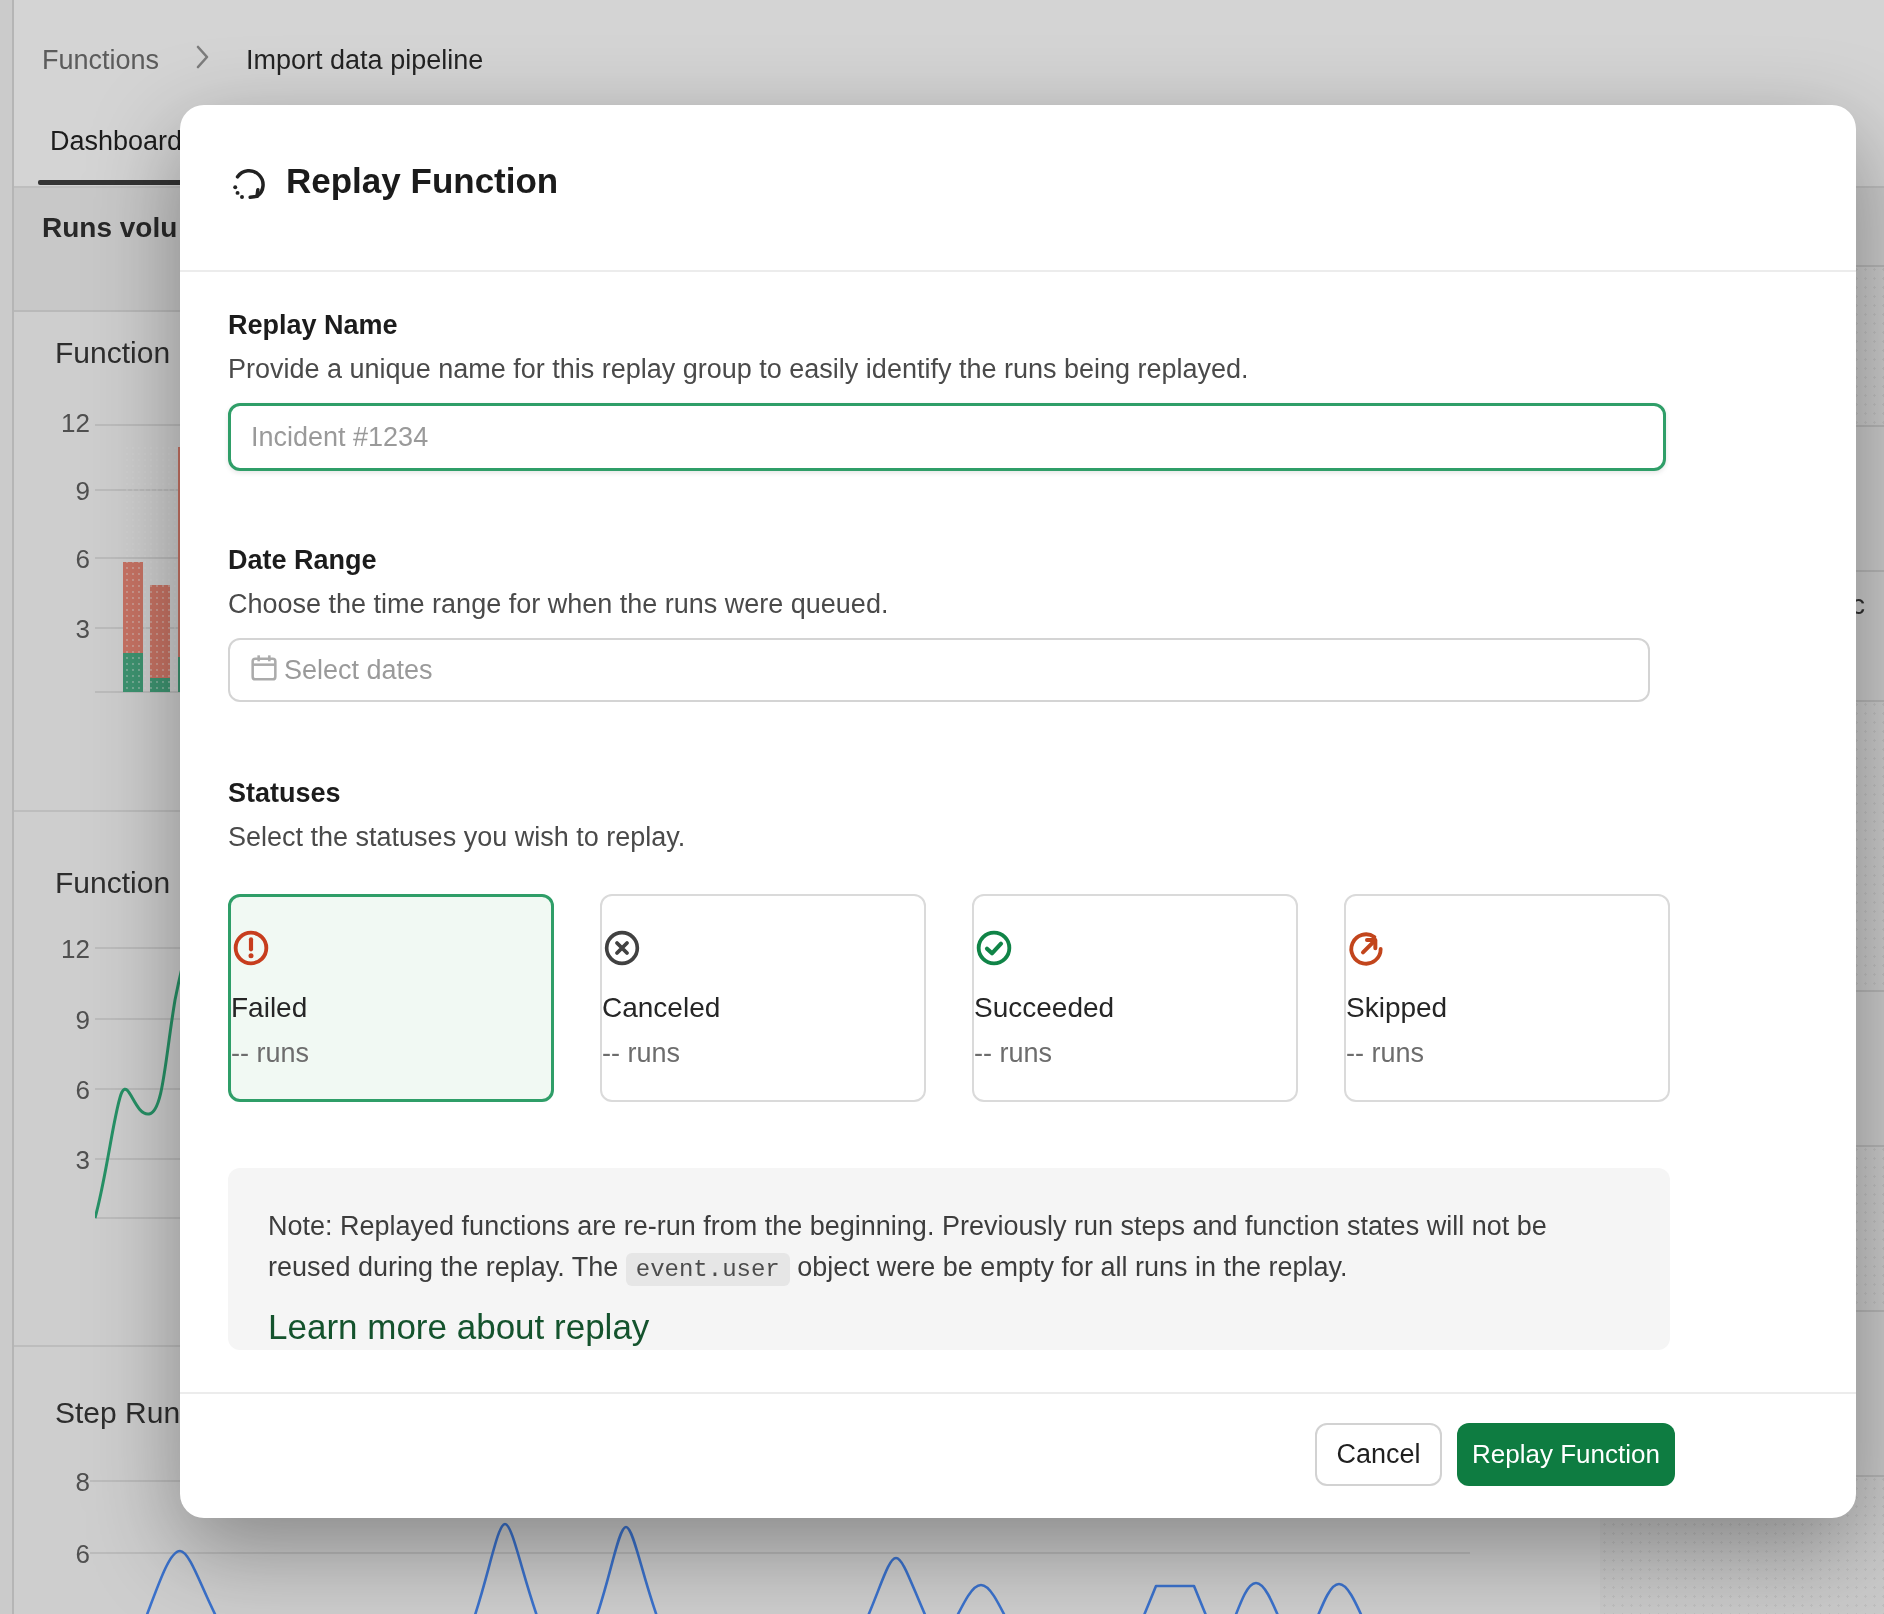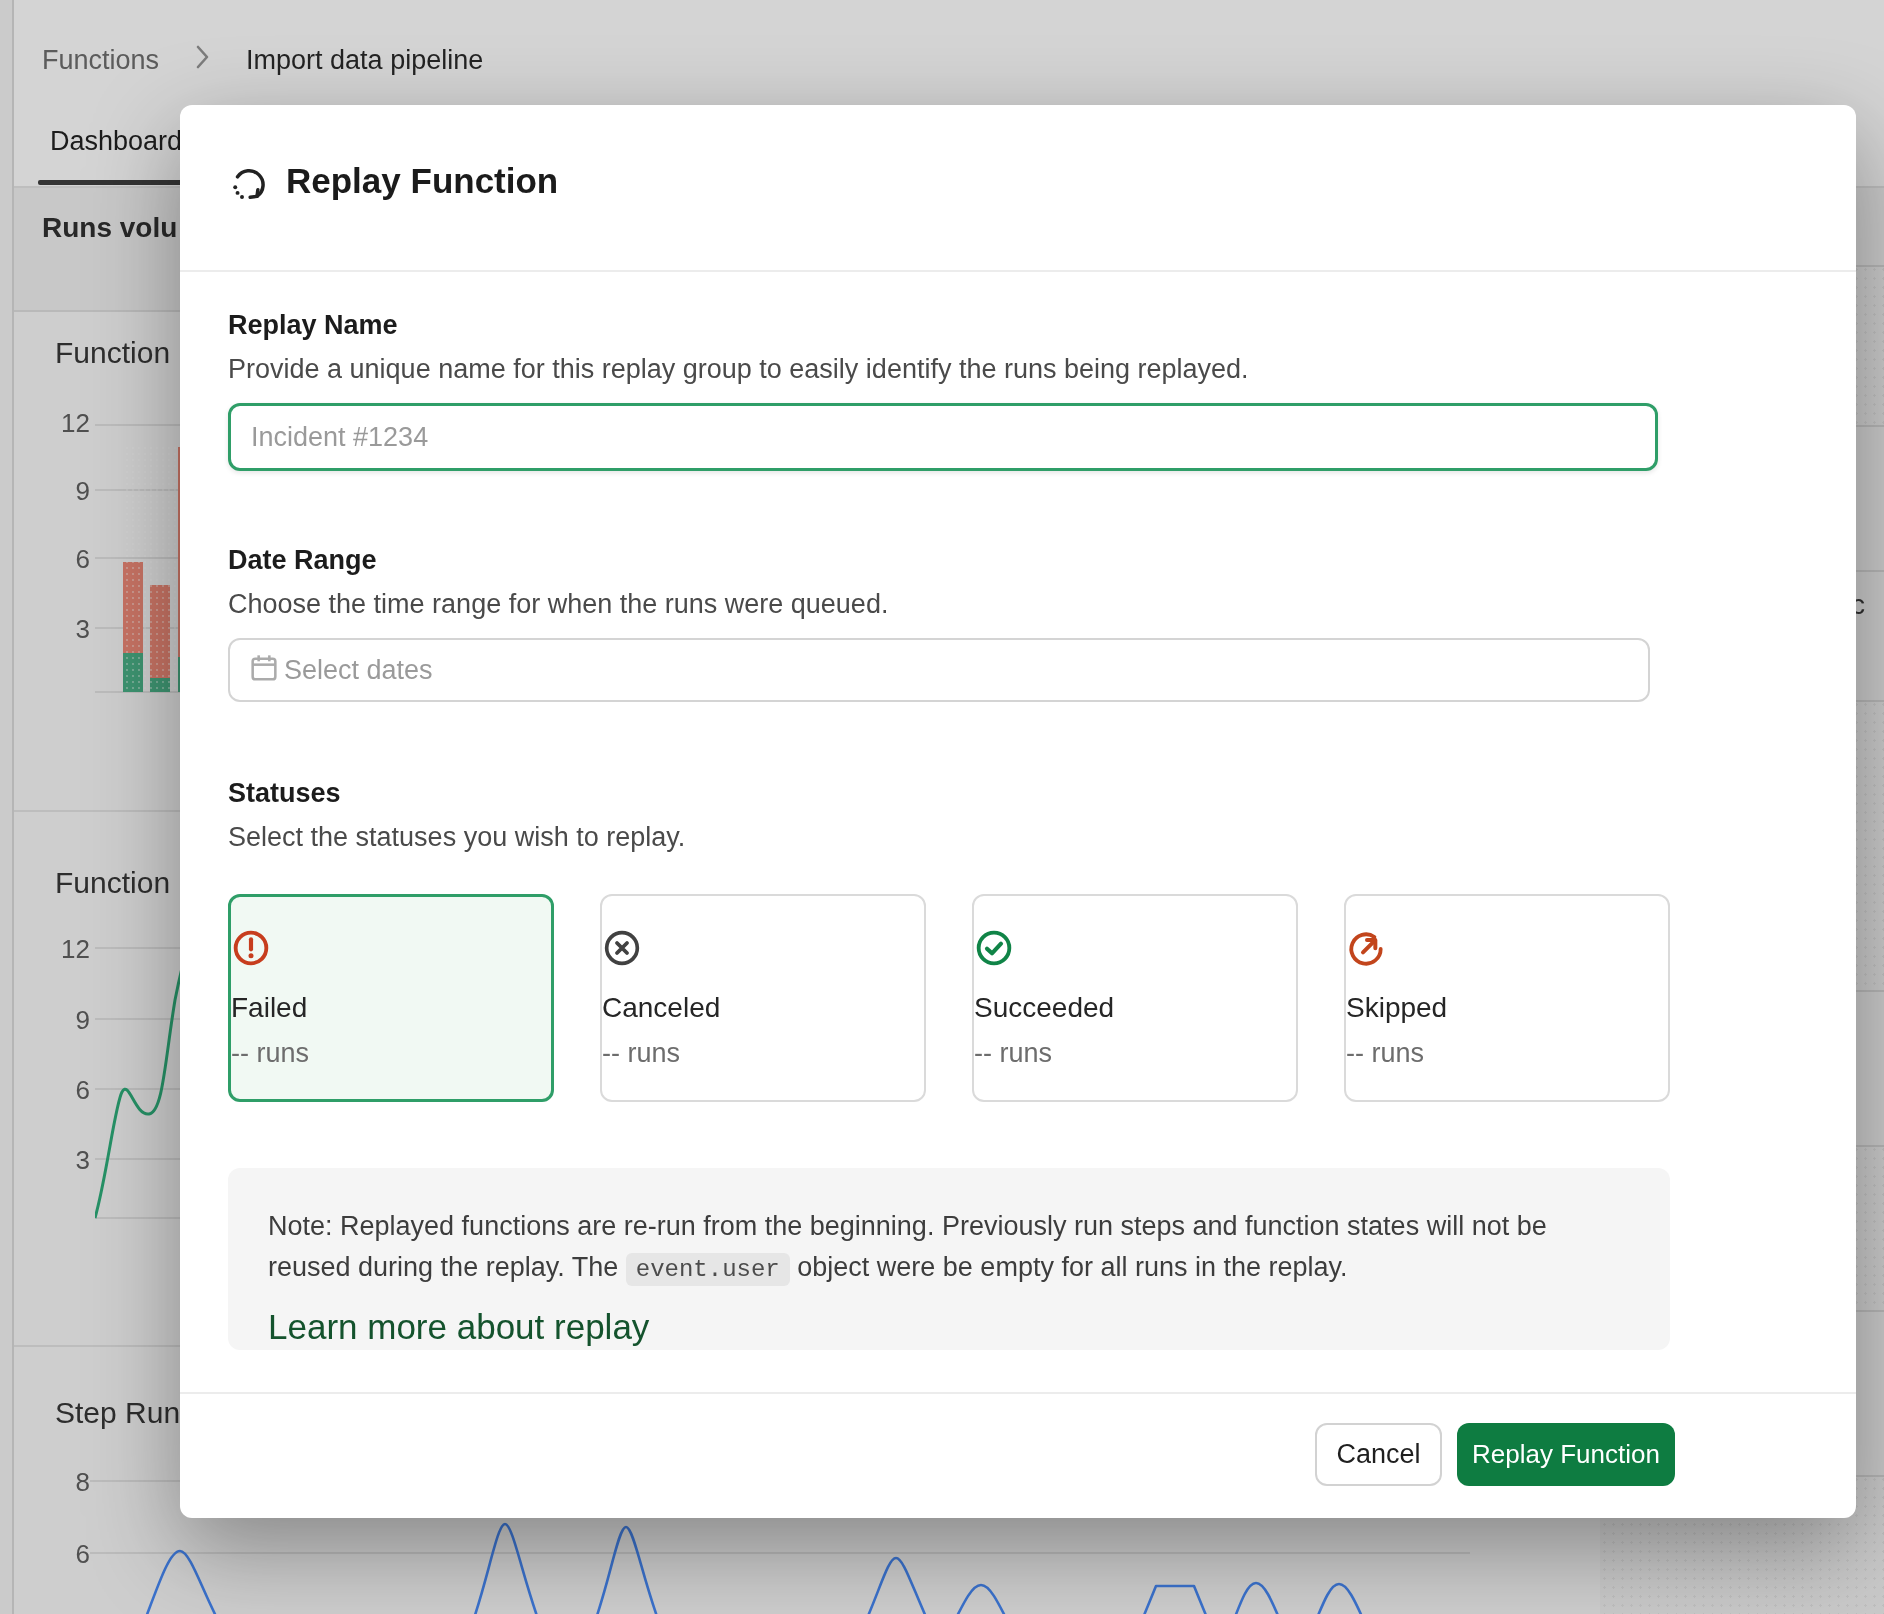--- a/index.html
+++ b/index.html
@@ -22,29 +22,29 @@
   .hdiv{left:14px;width:1586px;height:2px;background:#e2e2e2}
   .chart-title{left:55px;font-size:30px;font-weight:500;color:#2b2b2b;white-space:nowrap}
   .yt{left:42px;width:48px;text-align:right;font-size:26px;color:#565656}
   .rightpanel{left:1600px;top:188px;width:284px;height:1426px;background:#f3f3f3}
   .rp-div{left:1600px;width:284px;height:2px;background:#d9d9d9}
   .rp-band{left:1600px;width:284px}
   .rp-text{font-size:28px;color:#2d2d2d;white-space:nowrap}
   
   #backdrop{position:absolute;inset:0;background:rgba(58,58,58,.22);z-index:5}
   #modal{position:absolute;left:180px;top:105px;width:1676px;height:1413px;background:#fff;
-         border-radius:12px;box-shadow:0 30px 90px rgba(0,0,0,.35);z-index:10}
+         border-radius:24px;box-shadow:0 30px 90px rgba(0,0,0,.35);z-index:10}
   .m-head{position:absolute;left:0;top:0;width:100%;height:165px}
   .m-icon{position:absolute;left:48px;top:60px;width:42px;height:42px}
   .m-title{position:absolute;left:106px;top:56px;font-size:35px;font-weight:600;color:#1b1b1b}
   .m-hdiv{position:absolute;left:0;top:165px;width:100%;height:2px;background:#ececec}
   .f-label{position:absolute;left:48px;font-size:27px;font-weight:700;color:#1c1c1c}
   .f-desc{position:absolute;left:48px;font-size:27px;color:#4a4a4a}
   .name-input{position:absolute;left:48px;top:298px;width:1396px;height:62px;border:3px solid #2f9e68;
-              border-radius:12px;font-size:27px;color:#222;padding:0 8px 0 20px;outline:none;
+              border-radius:12px;font-size:27px;color:#222;padding:0 16px 0 20px;outline:none;
               font-family:"Liberation Sans","DejaVu Sans",sans-serif;box-shadow:0 2px 5px rgba(0,0,0,.10)}
   .name-input::placeholder{color:#9a9a9a}
   .date-input{position:absolute;left:48px;top:533px;width:1400px;height:60px;border:2px solid #d4d4d4;
               border-radius:12px;display:flex;align-items:center;gap:4px;padding-left:18px;background:#fff}
   .date-input .ph{font-size:27px;color:#9a9a9a}
   .cards{position:absolute;left:48px;top:789px;width:1442px;height:208px;display:grid;
          grid-template-columns:repeat(4,1fr);gap:46px}
   .card{border:2px solid #dadada;border-radius:12px;background:#fff;display:flex;flex-direction:column;
         align-items:flex-start;justify-content:center;cursor:pointer}
   .card.selected{border:3px solid #2f9e68;background:#f1f9f3}

